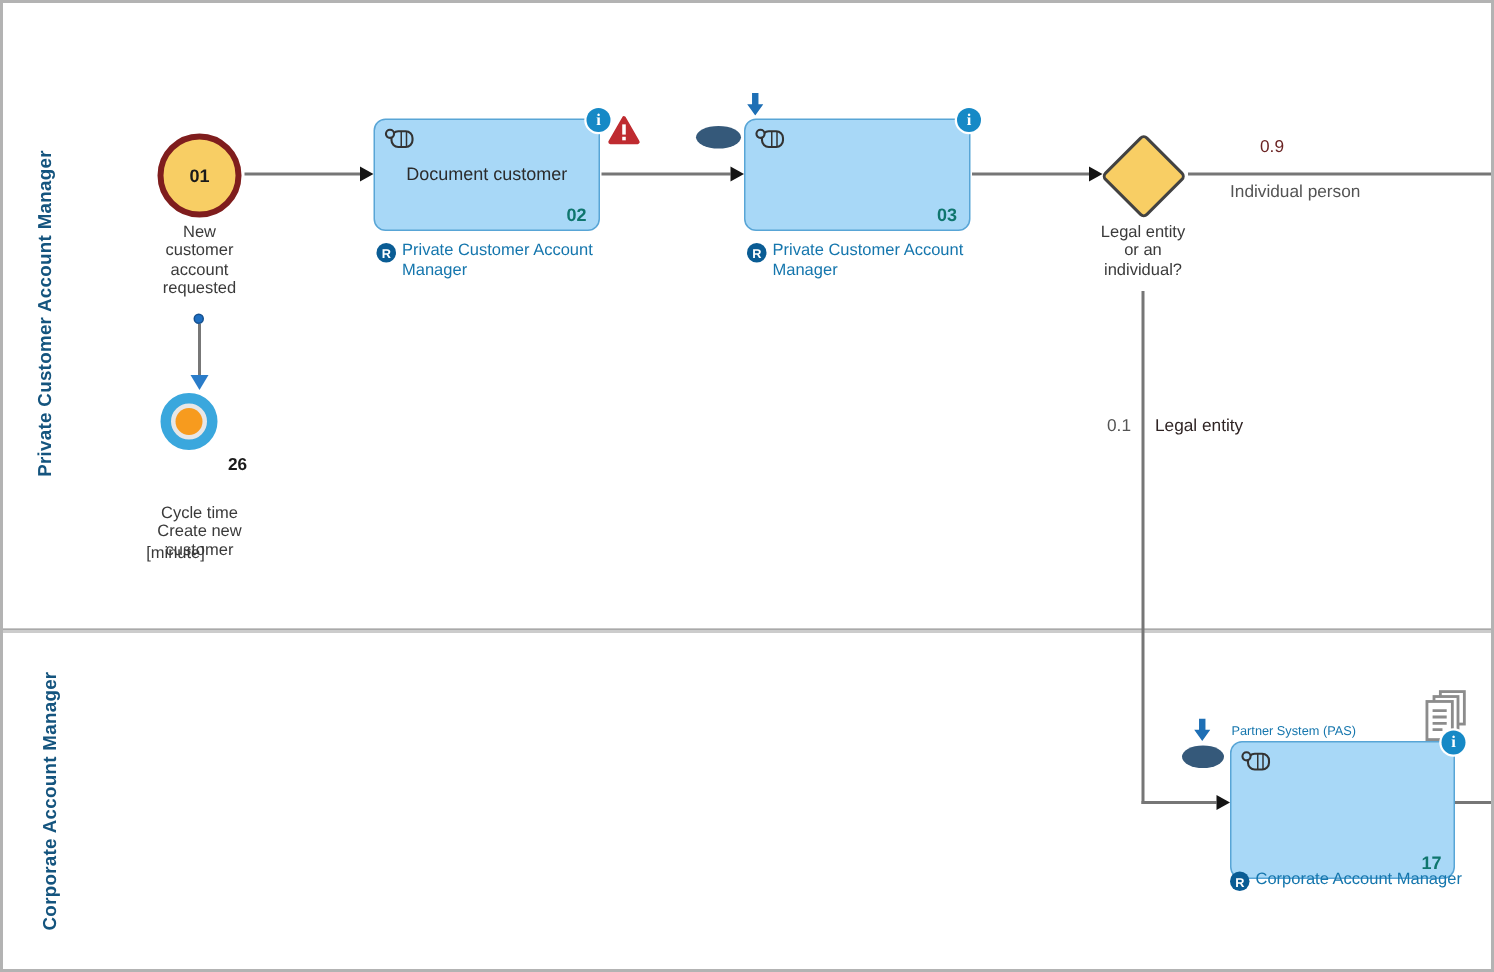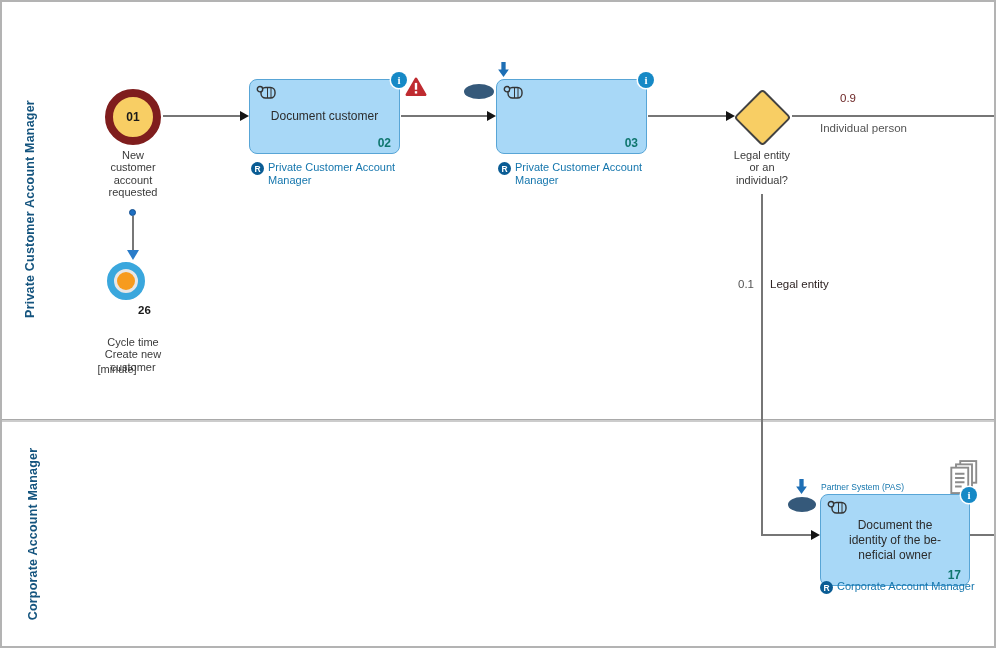--- a/index.html
+++ b/index.html
@@ -19,39 +19,39 @@
   
   .hline { position:absolute; height:2px; background:#767676; }
   .vline { position:absolute; width:2px; background:#767676; }
   .arrow-right { position:absolute; width:0; height:0;
     border-top:5px solid transparent; border-bottom:5px solid transparent;
     border-left:9px solid #141414; }
   .edge-label { position:absolute; font-size:11.5px; color:#545454; text-align:left; }
 
   
   .start-event { position:absolute; left:103px; top:87px; width:56px; height:56px;
-    border-radius:50%; background:#f8ce64; border:8px solid #7f1d1d;
+    border-radius:50%; background:#f8ce64; border:4px solid #7f1d1d;
     display:flex; align-items:center; justify-content:center;
     font-size:12px; font-weight:bold; color:#1a1a1a; }
   .shape-label { position:absolute; font-size:11px; line-height:1.12; color:#3a3a3a; text-align:center; }
 
   
   .m-dot { position:absolute; left:127px; top:207px; width:7px; height:7px;
     border-radius:50%; background:#1d6ec1; border:1px solid #15508f; }
   .m-line { position:absolute; left:130px; top:214px; width:2px; height:34px; background:#777; }
   .m-arrow { position:absolute; left:125px; top:248px; width:0; height:0;
     border-left:6px solid transparent; border-right:6px solid transparent;
     border-top:10px solid #2a7cc9; }
 
   
   .kpi { position:absolute; left:105px; top:260px; width:38px; height:38px;
     border:7px solid #3aa7dd; border-radius:50%; background:#e7e7e7;
     display:flex; align-items:center; justify-content:center; }
   .kpi-center { width:18px; height:18px; border-radius:50%; background:#f79b1e; }
-  .kpi-num { position:absolute; left:136px; top:302px; font-size:11.5px; font-weight:bold; color:#1a1a1a; }
+  .kpi-num { position:absolute; left:150px; top:302px; font-size:11.5px; font-weight:bold; color:#1a1a1a; }
 
   
   .task { position:absolute; width:151px; height:75px; background:#a8d8f7;
     border:1.4px solid #58a5d6; border-radius:8px;
     display:flex; align-items:center; justify-content:center; }
   .task-label { font-size:12px; line-height:1.25; color:#2c2c2c; text-align:center; padding:0 6px; }
   .task-num { position:absolute; right:8px; bottom:3px; font-size:12px; font-weight:bold; color:#0f766e; }
   .hand-icon { position:absolute; left:6px; top:5px; }
   .info-icon { position:absolute; right:-8px; top:-8px; width:16px; height:16px; border-radius:50%;
     background:#1689c6; color:#fff; box-shadow:0 0 0 1.5px #fff;
@@ -199,23 +199,20 @@
         <path d="M7.5 15.5 h10 M7.5 20 h10 M7.5 24.5 h10 M7.5 29 h7" stroke="#8c8c8c" stroke-width="2" fill="none"></path>
       </svg>
     </span>
     <span class="hand-icon">
       <svg width="20" height="14" viewBox="0 0 20 14">
         <rect x="5" y="2.5" width="14" height="10.5" rx="4.5" fill="none" stroke="#333" stroke-width="1.4"></rect>
         <circle cx="4" cy="4.2" r="2.7" fill="#a8d8f7" stroke="#333" stroke-width="1.4"></circle>
         <path d="M11.5 2.5 v10.5 M15 2.5 v10.5" stroke="#333" stroke-width="1"></path>
       </svg>
     </span>
-    <div class="task-label preline">Document the
-identity of the be-
-neficial owner</div>
     <span class="task-num">17</span>
     <span class="info-icon">i</span>
   </div>
   <div class="role" style="left:818px; top:578px; width:180px;">
     <span class="r-badge">R</span>
     <span class="role-text">Corporate Account Manager</span>
   </div>
 
 </div>
 

